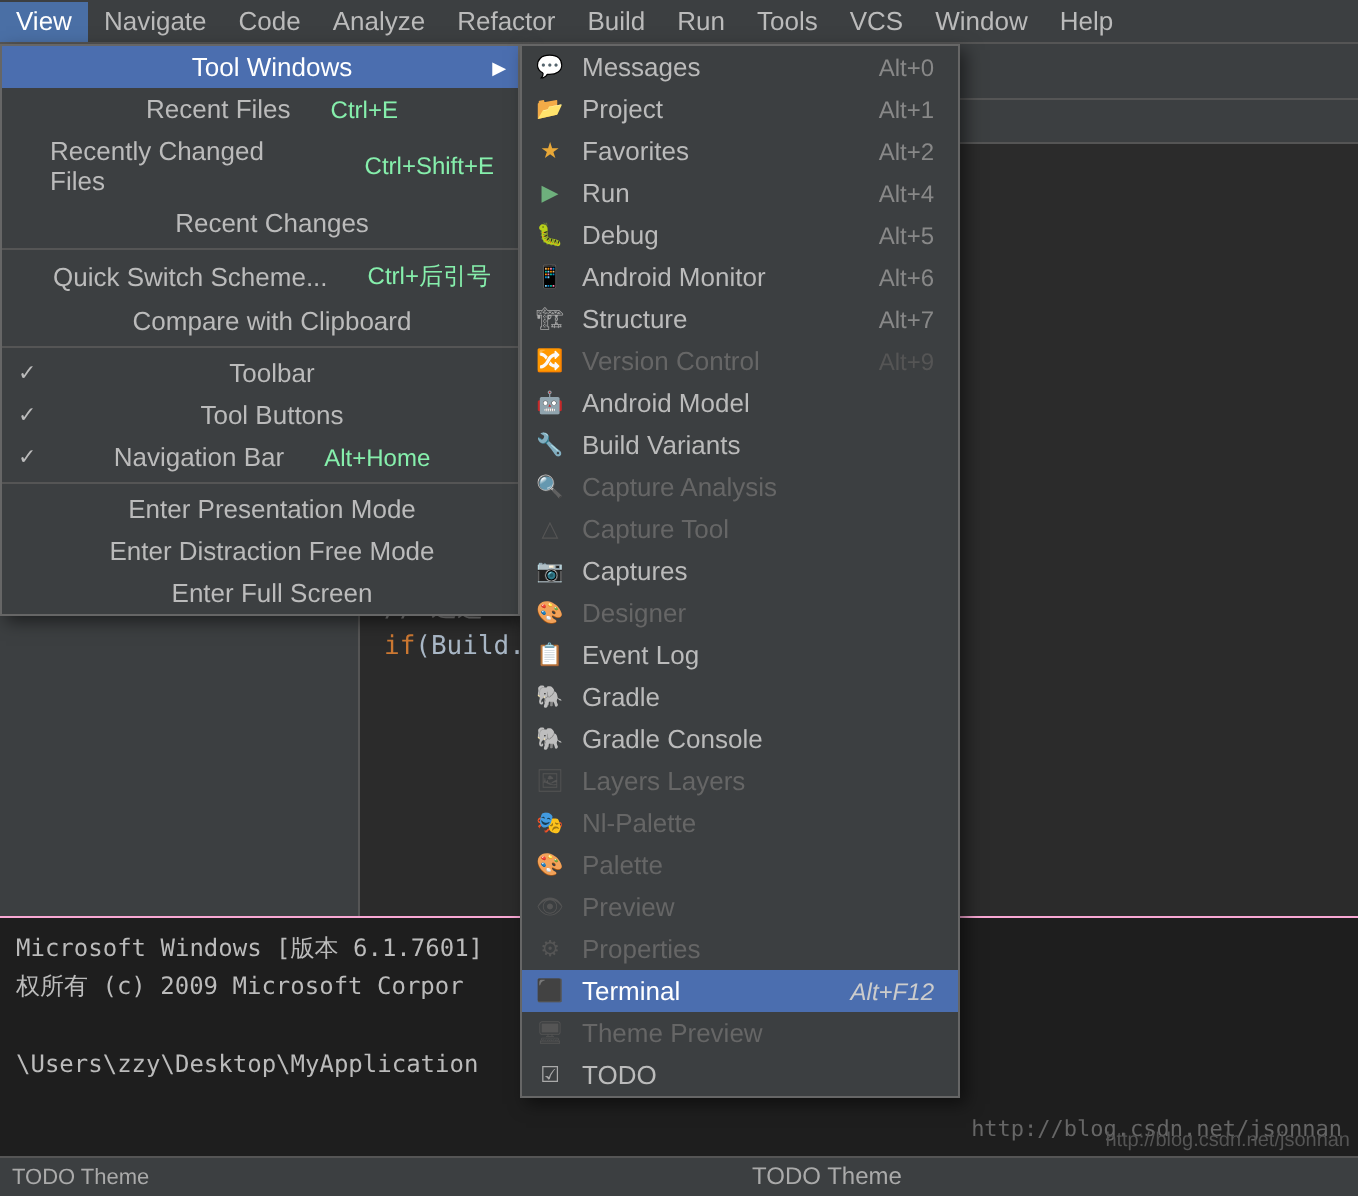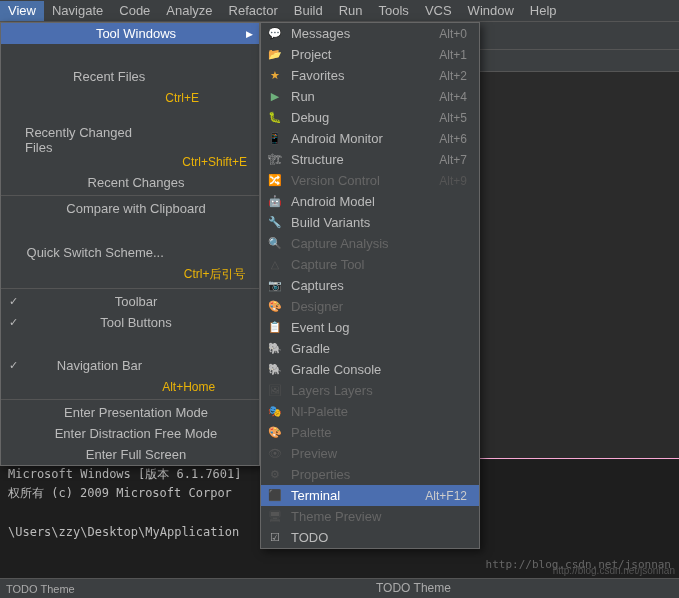--- a/index.html
+++ b/index.html
@@ -179,24 +179,23 @@
       position: relative;
     }
     .dropdown-view .item.highlighted { background: #4b6eaf; color: #fff; }
     .dropdown-view .item.has-arrow::after {
       content: '▶';
       font-size: 9px;
       position: absolute;
       right: 6px;
     }
     .dropdown-view .item .shortcut {
-      color: #eab308;
+      color: #86efac;
       font-size: 12px;
       margin-left: 20px;
-      margin-top: 44px;
     }
     .dropdown-view .separator {
       height: 1px;
       background: #555;
       margin: 2px 0;
     }
     .dropdown-view .item.checked::before {
       content: '✓';
       position: absolute;
       left: 8px;
@@ -338,25 +337,25 @@
   </div>
   <div class="item">
     <span>Recently Changed Files</span>
     <span class="shortcut">Ctrl+Shift+E</span>
   </div>
   <div class="item">
     <span>Recent Changes</span>
   </div>
   <div class="separator"></div>
   <div class="item">
-    <span>Compare with Clipboard</span>
-  </div>
-  <div class="item">
     <span>Quick Switch Scheme...</span>
     <span class="shortcut">Ctrl+后引号</span>
+  </div>
+  <div class="item">
+    <span>Compare with Clipboard</span>
   </div>
   <div class="separator"></div>
   <div class="item checked">
     <span>Toolbar</span>
   </div>
   <div class="item checked">
     <span>Tool Buttons</span>
   </div>
   <div class="item checked">
     <span>Navigation Bar</span>
@@ -468,21 +467,21 @@
     <span class="item-icon" style="color:#555;">👁</span>
     <span>Preview</span>
   </div>
   <div class="item disabled">
     <span class="item-icon" style="color:#555;">⚙</span>
     <span>Properties</span>
   </div>
   <div class="item highlighted" style="background:#4b6eaf;">
     <span class="item-icon" style="color:#fff;">⬛</span>
     <span style="color:#fff;">Terminal</span>
-    <span class="shortcut" style="color:#ccc;">Alt+F12</span>
+    <span class="shortcut" style="color:#ccc;font-style:italic;">Alt+F12</span>
   </div>
   <div class="item disabled">
     <span class="item-icon" style="color:#555;">🖥</span>
     <span>Theme Preview</span>
   </div>
   <div class="item">
     <span class="item-icon" style="color:#aaa;">☑</span>
     <span>TODO</span>
   </div>
 </div>

